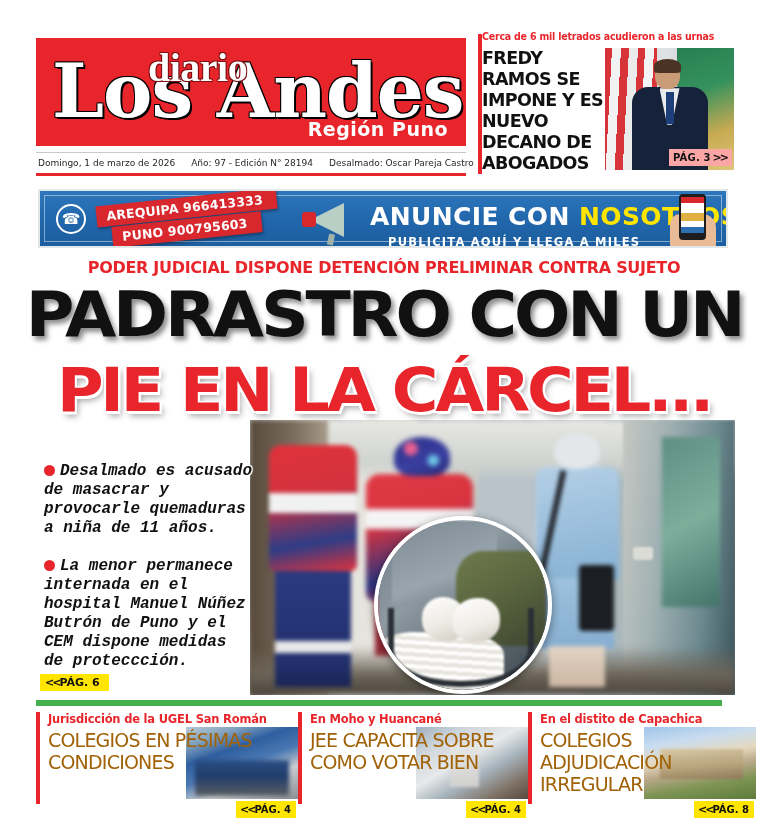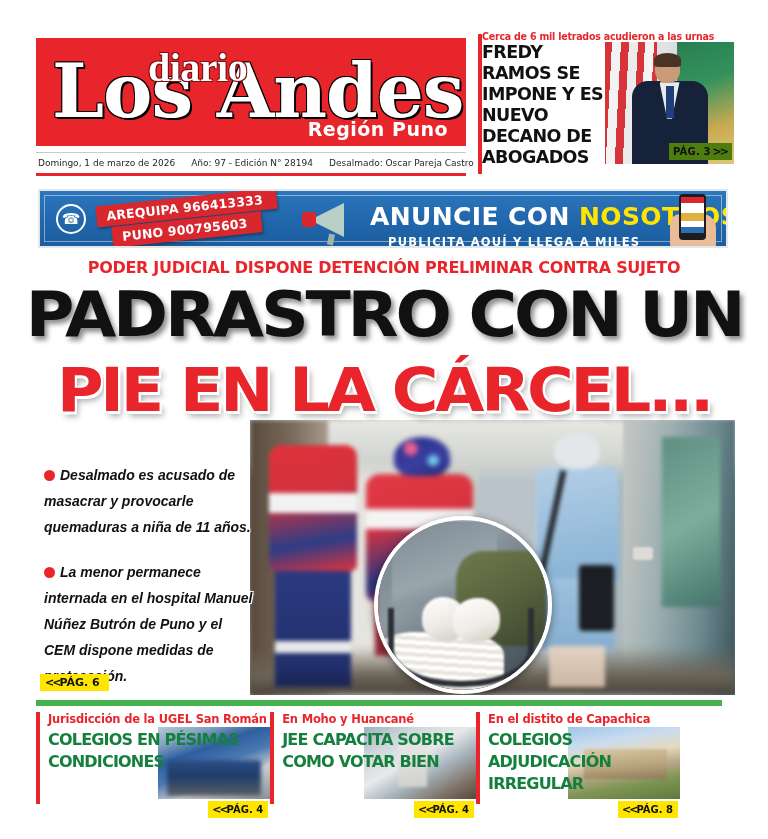--- a/index.html
+++ b/index.html
@@ -88,20 +88,21 @@
     width: 4px; height: 140px;
     background: #e8252b;
   }
   .tr-kicker {
     font-family: "DejaVu Sans Condensed", "DejaVu Sans", sans-serif;
     font-weight: 700;
     font-size: 10.5px;
     color: #e8252b;
     letter-spacing: -0.2px;
     white-space: nowrap;
+    margin-bottom: 6px;
   }
   .tr-body { position: relative; height: 124px; }
   .tr-headline {
     position: absolute;
     left: 0; top: 0;
     width: 122px;
     font-family: "DejaVu Sans", sans-serif;
     font-weight: 700;
     font-size: 17.5px;
     line-height: 21px;
@@ -151,21 +152,21 @@
     clip-path: polygon(0 0, 100% 0, 62% 100%, 38% 100%);
   }
   .tr-photo .person-tie {
     position: absolute; left: 50%; top: 36%;
     width: 8px; height: 26%; margin-left: -4px;
     background: #1d3f7a;
   }
   .tr-pagebadge {
     position: absolute;
     right: 2px; bottom: 6px;
-    background: #4d7c0f;
+    background: #fca5a5;
     color: #111;
     font-family: "DejaVu Sans", sans-serif;
     font-weight: 700;
     font-size: 10px;
     padding: 2px 5px 2px 4px;
     letter-spacing: 0.2px;
   }
   .pg-arrows { letter-spacing: -2px; font-size: 11px; }
 
   
@@ -514,25 +515,25 @@
   }
 
   
   .bullets {
     position: absolute;
     left: 44px; top: 462px;
     width: 210px;
     z-index: 5;
   }
   .bullet-item {
-    font-family: Liberation Sans, sans-serif;
+    font-family: Liberation Mono, monospace;
     font-style: italic;
     font-weight: 700;
-    font-size: 14px;
-    line-height: 26px;
+    font-size: 16px;
+    line-height: 19px;
     color: #111111;
     margin-bottom: 19px;
     text-shadow: 1px 1px 0 #fff, -1px -1px 0 #fff, 1px -1px 0 #fff, -1px 1px 0 #fff, 0 0 3px #fff;
   }
   .bdot {
     display: inline-block;
     width: 11px; height: 11px;
     border-radius: 50%;
     background: #e8252b;
     margin-right: 5px;
@@ -557,23 +558,22 @@
     position: absolute;
     left: 36px; top: 700px;
     width: 686px; height: 6px;
     background: #45b14e;
   }
 
   
   .bottom-row {
     position: absolute;
     left: 0; top: 712px;
-    width: 680px; height: 110px;
+    width: 768px; height: 110px;
     display: flex;
-    justify-content: flex-end;
   }
   .bstory {
     position: relative;
     padding-left: 12px;
     display: flex;
     flex-direction: column;
   }
   .bstory.s1 { width: 262px; margin-left: 36px; }
   .bstory.s2 { width: 230px; }
   .bstory.s3 { width: 228px; }
@@ -588,24 +588,24 @@
     font-weight: 700;
     font-size: 11.5px;
     color: #e8252b;
     letter-spacing: -0.2px;
     white-space: nowrap;
     margin-bottom: 3px;
   }
   .b-content { position: relative; flex: 1; }
   .b-headline {
     font-family: "DejaVu Sans", sans-serif;
-    font-weight: 700;
-    font-size: 16px;
+    font-weight: 400;
+    font-size: 19px;
     line-height: 22px;
-    color: #15803d;
+    color: #a16207;
     letter-spacing: -0.8px;
     position: relative;
     z-index: 3;
   }
   .b-photo {
     position: absolute;
     right: 0; top: -2px;
     width: 112px; height: 72px;
     overflow: hidden;
     z-index: 1;

